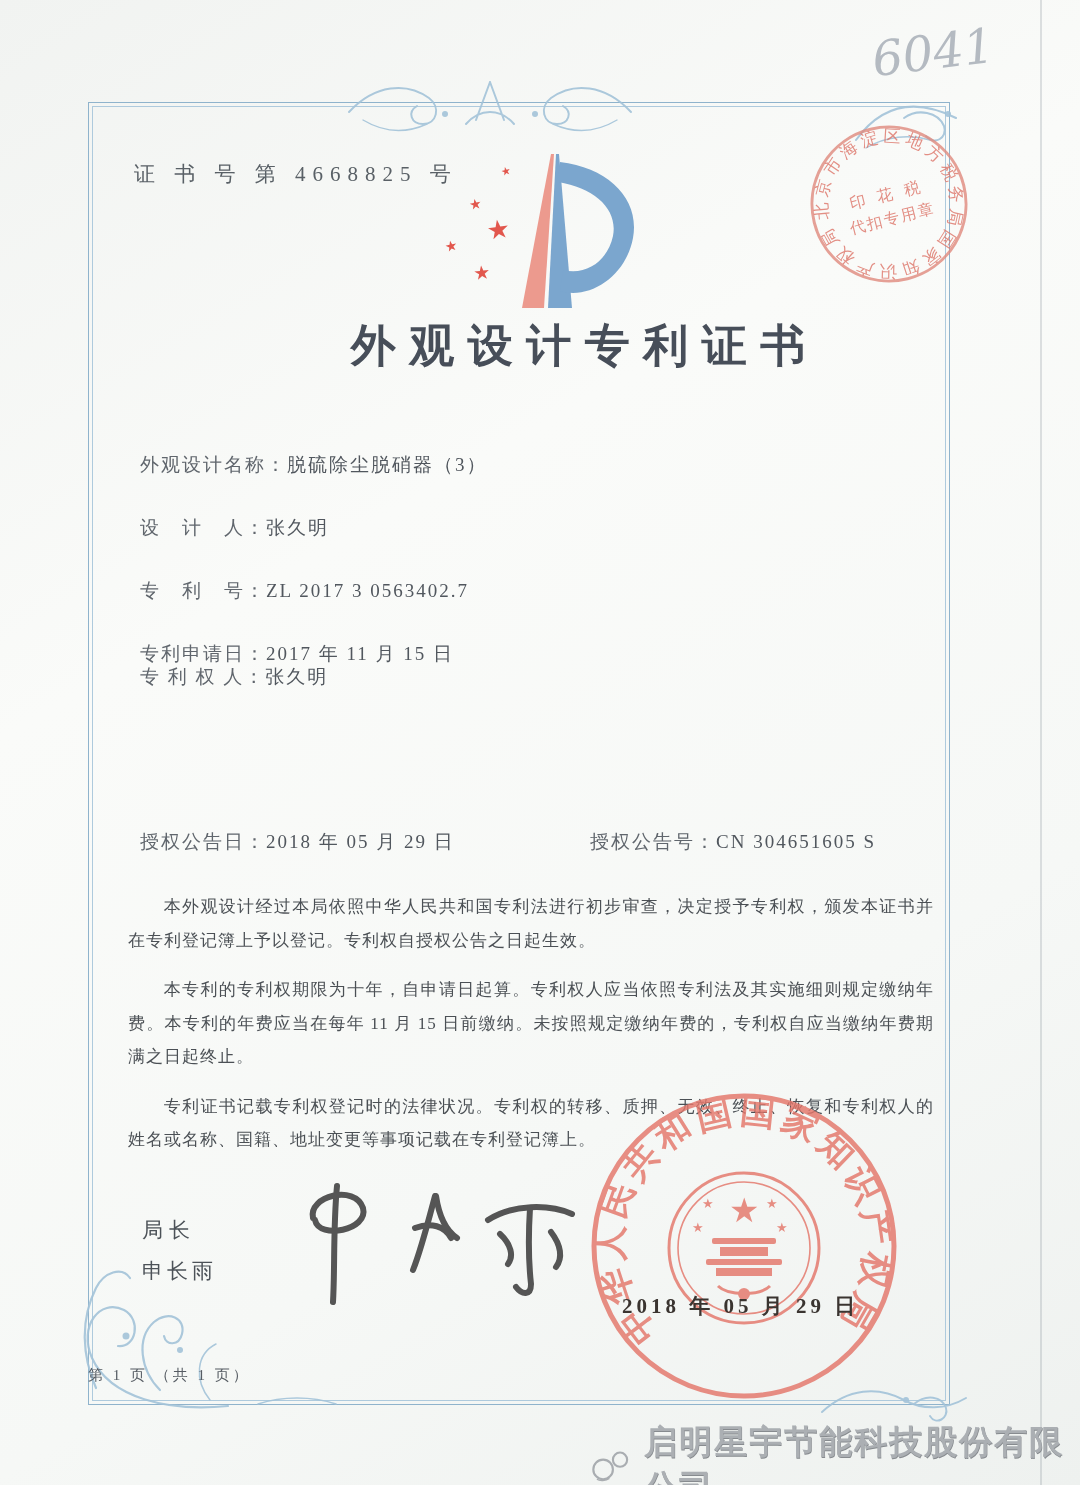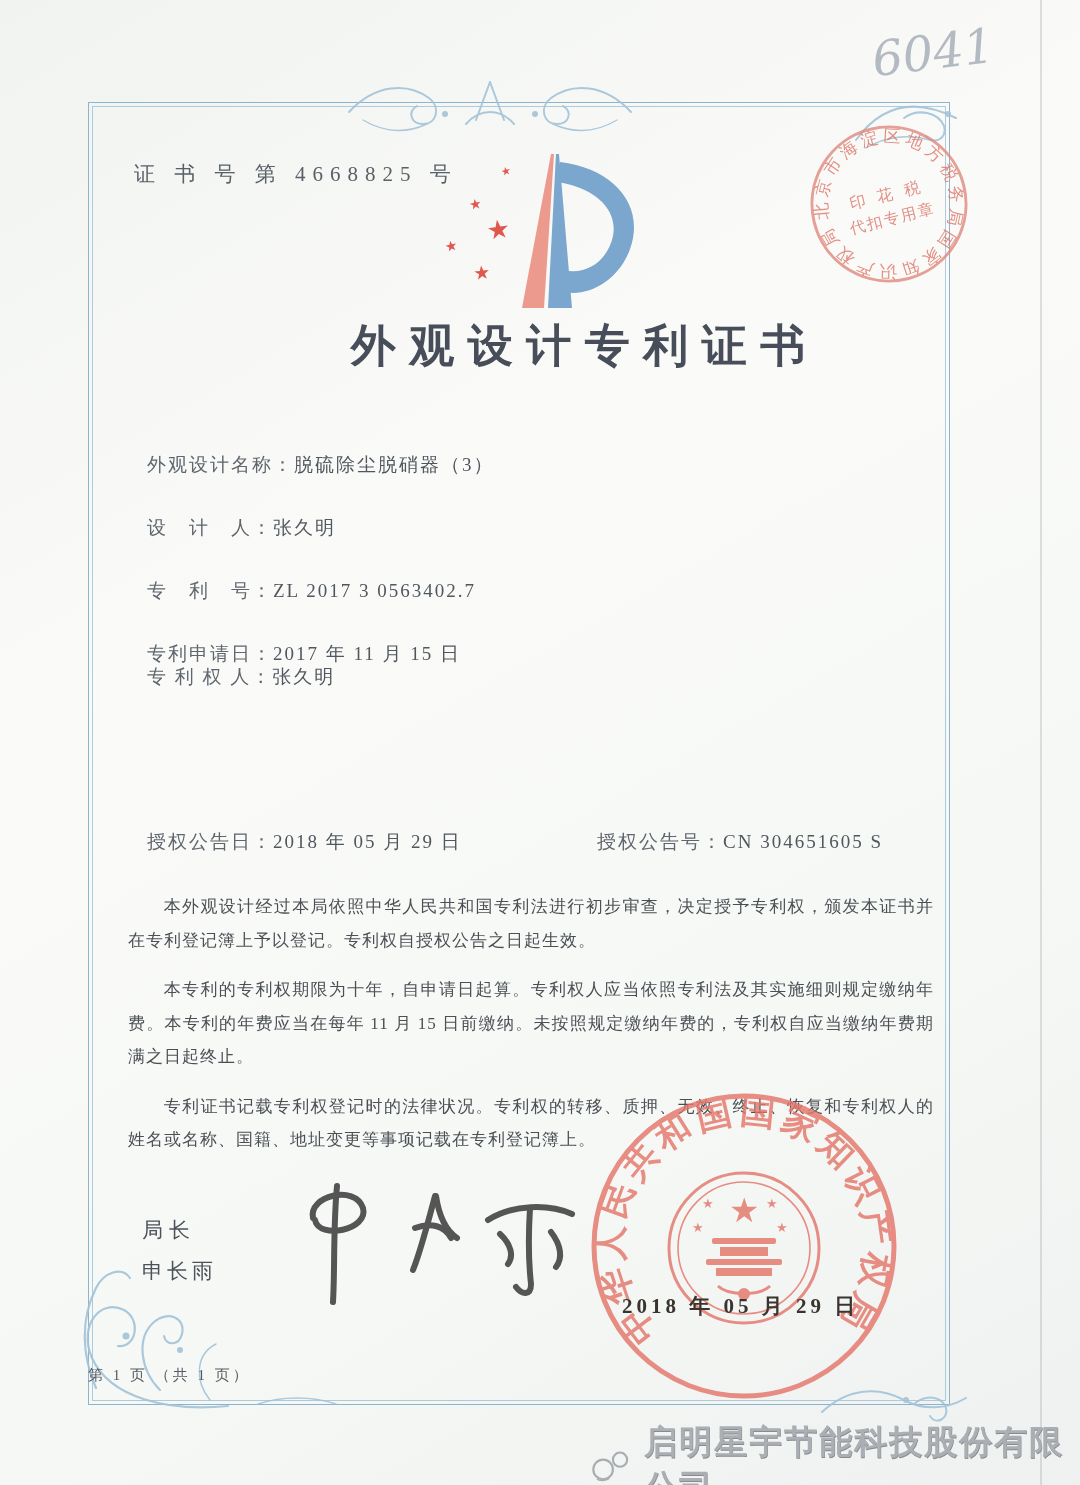--- a/index.html
+++ b/index.html
@@ -14,21 +14,21 @@
   .frame{position:absolute;left:88px;top:102px;width:860px;height:1301px;
     border:1.5px solid #8fb3cc;}
   .frame::before{content:"";position:absolute;inset:3px;border:1px solid #aecadd;}
   .abs{position:absolute;}
   .cert-no{left:134px;top:160px;font-size:21px;letter-spacing:7px;color:#596066;}
   .hand-note{left:872px;top:24px;font-size:48px;color:#b4bac1;
     transform:rotate(-7deg);font-style:italic;font-family:"DejaVu Serif",serif;}
   .title{left:88px;top:316px;width:980px;text-align:center;font-size:45px;
     color:#474e59;font-weight:700;letter-spacing:.30em;text-indent:.30em;}
   .frow{position:absolute;left:140px;width:810px;font-size:19px;color:#565c63;letter-spacing:2px;white-space:nowrap;}
-  .frow .lab{color:#60666d;margin-left:7px;}
+  .frow .lab{color:#60666d;}
   .frow .val{color:#51575e;}
   .grant-no-col{position:absolute;left:450px;top:0;}
   .paras{left:112px;top:874px;width:838px;font-size:17px;line-height:33.5px;
     color:#4b5055;text-align:justify;letter-spacing:1px;}
   .paras p{margin:16px;text-indent:2.1em;}
   .sig-title{left:142px;top:1216px;font-size:21px;letter-spacing:6px;color:#4c5258;}
   .sig-name{left:142px;top:1257px;font-size:21px;letter-spacing:4px;color:#4c5258;}
   .seal-date{left:622px;top:1292px;font-size:21px;font-weight:600;
     letter-spacing:4px;color:#3a3430;z-index:6;}
   .footer{left:88px;top:1366px;width:860px;text-align:left;font-size:15px;

